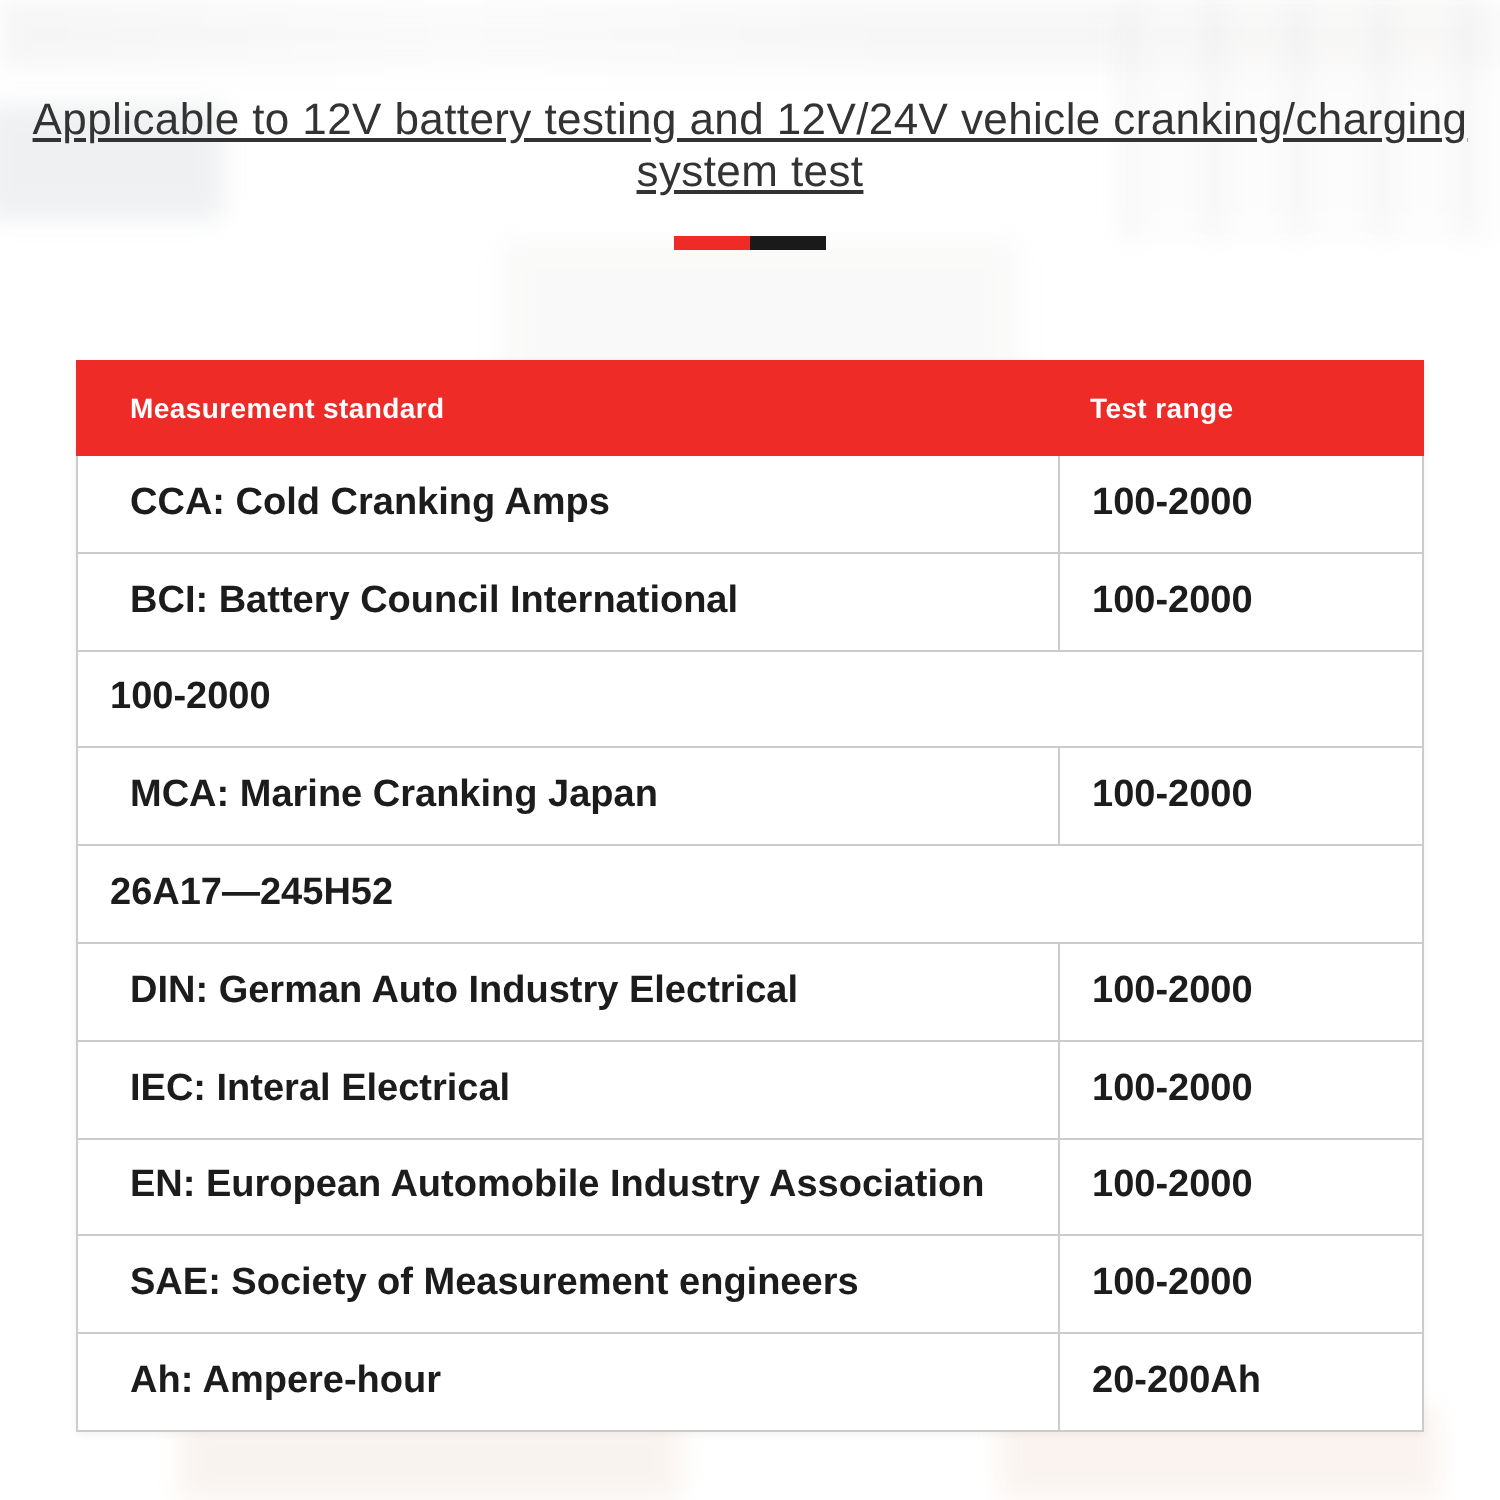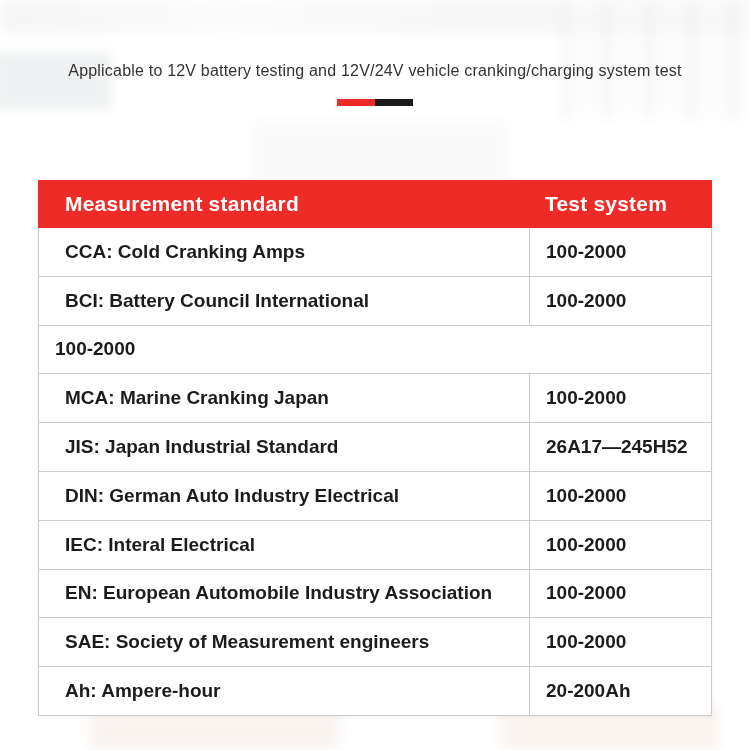--- a/index.html
+++ b/index.html
@@ -25,24 +25,25 @@
 
   
   .head-block { position: relative; text-align: center; padding-top: 46px; }
   .title {
     font-size: 40px;
     font-weight: bold;
     color: #111111;
     letter-spacing: 0.5px;
   }
   .subtitle {
-    margin-top: 16px;
-    font-size: 16px;
+    margin-top: 1px;
+    font-size: 22px;
     color: #333333;
     letter-spacing: 0.2px;
+    text-decoration: underline;
   }
   .divider {
     margin: 19px auto 0 auto;
     width: 76px; height: 7px;
     display: flex;
   }
   .divider .half { width: 50%; height: 100%; }
 
   
   .std-table {
@@ -51,21 +52,21 @@
     width: 674px; height: 536px;
     display: flex; flex-direction: column;
     background: #ffffff;
     box-shadow: 0 1px 4px rgba(0,0,0,0.06);
   }
   .t-header {
     height: 48px; flex: 0 0 48px;
     display: flex; align-items: center;
     color: #ffffff;
     font-weight: bold;
-    font-size: 21px;
+    font-size: 14px;
     letter-spacing: 0.2px;
   }
   .t-header .c1 { width: 492px; padding-left: 27px; }
   .t-header .c2 { flex: 1; padding-left: 15px; }
   .t-body {
     flex: 1;
     display: flex; flex-direction: column;
     border-left: 1px solid #cccccc;
     border-right: 1px solid #cccccc;
     border-bottom: 1px solid #cccccc;
@@ -104,40 +105,39 @@
   <div class="subtitle">Applicable to 12V battery testing and 12V/24V vehicle cranking/charging system test</div>
   <div class="divider">
     <div class="half" style="background:#ee2b26;"></div>
     <div class="half" style="background:#1a1a1a;"></div>
   </div>
 </div>
 
 <div class="std-table">
   <div class="t-header" style="background:#ee2b26;">
     <div class="c1">Measurement standard</div>
-    <div class="c2">Test system</div>
+    <div class="c2">Test range</div>
   </div>
   <div class="t-body">
     <div class="t-row">
       <div class="c1">CCA: Cold Cranking Amps</div>
       <div class="c2">100-2000</div>
     </div>
     <div class="t-row">
       <div class="c1">BCI: Battery Council International</div>
       <div class="c2">100-2000</div>
     </div>
     <div class="t-row">
       <div class="c2">100-2000</div>
     </div>
     <div class="t-row">
       <div class="c1">MCA: Marine Cranking Japan</div>
       <div class="c2">100-2000</div>
     </div>
     <div class="t-row">
-      <div class="c1">JIS: Japan Industrial Standard</div>
       <div class="c2">26A17—245H52</div>
     </div>
     <div class="t-row">
       <div class="c1">DIN: German Auto Industry Electrical</div>
       <div class="c2">100-2000</div>
     </div>
     <div class="t-row">
       <div class="c1">IEC: Interal Electrical</div>
       <div class="c2">100-2000</div>
     </div>

